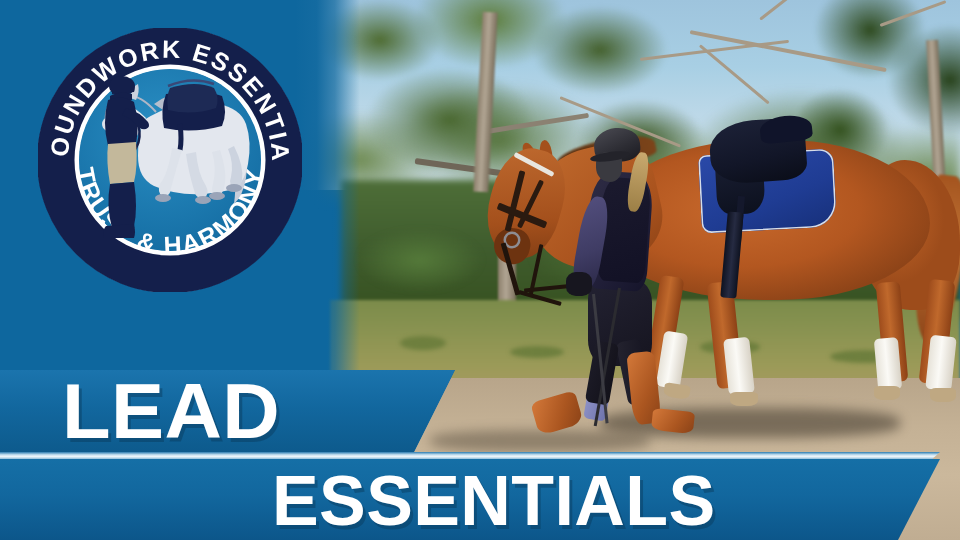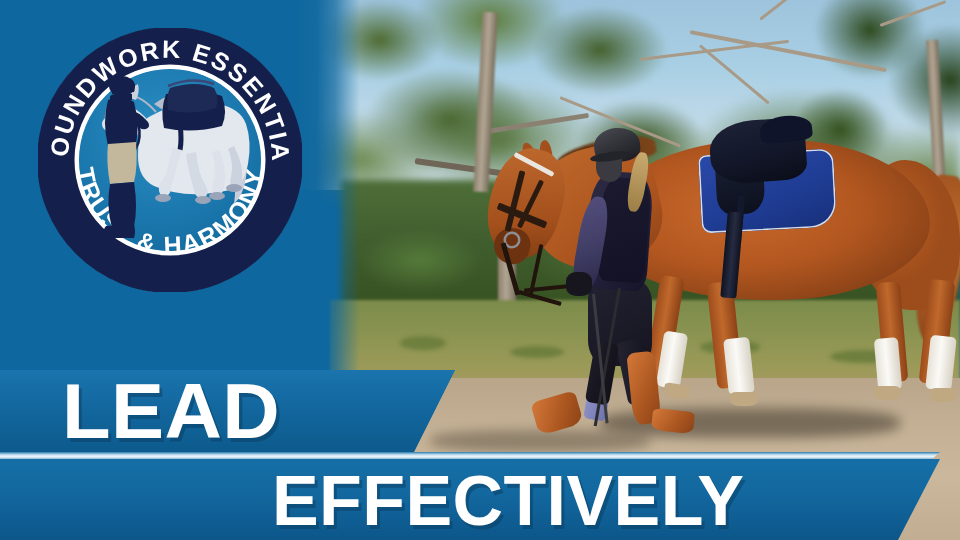--- a/index.html
+++ b/index.html
@@ -345,15 +345,15 @@
   </div>
 
   <div id="banner-top">
     <div id="banner-top-inner"></div>
   </div>
   <div class="headline" id="lead">LEAD</div>
 
   <div id="divider"></div>
 
   <div id="banner-bottom"></div>
-  <div class="headline" id="effectively">EFFECTIVELY</div>
+  <div class="headline" id="effectively">ESSENTIALS</div>
 
 </div>
 
 </body></html>

